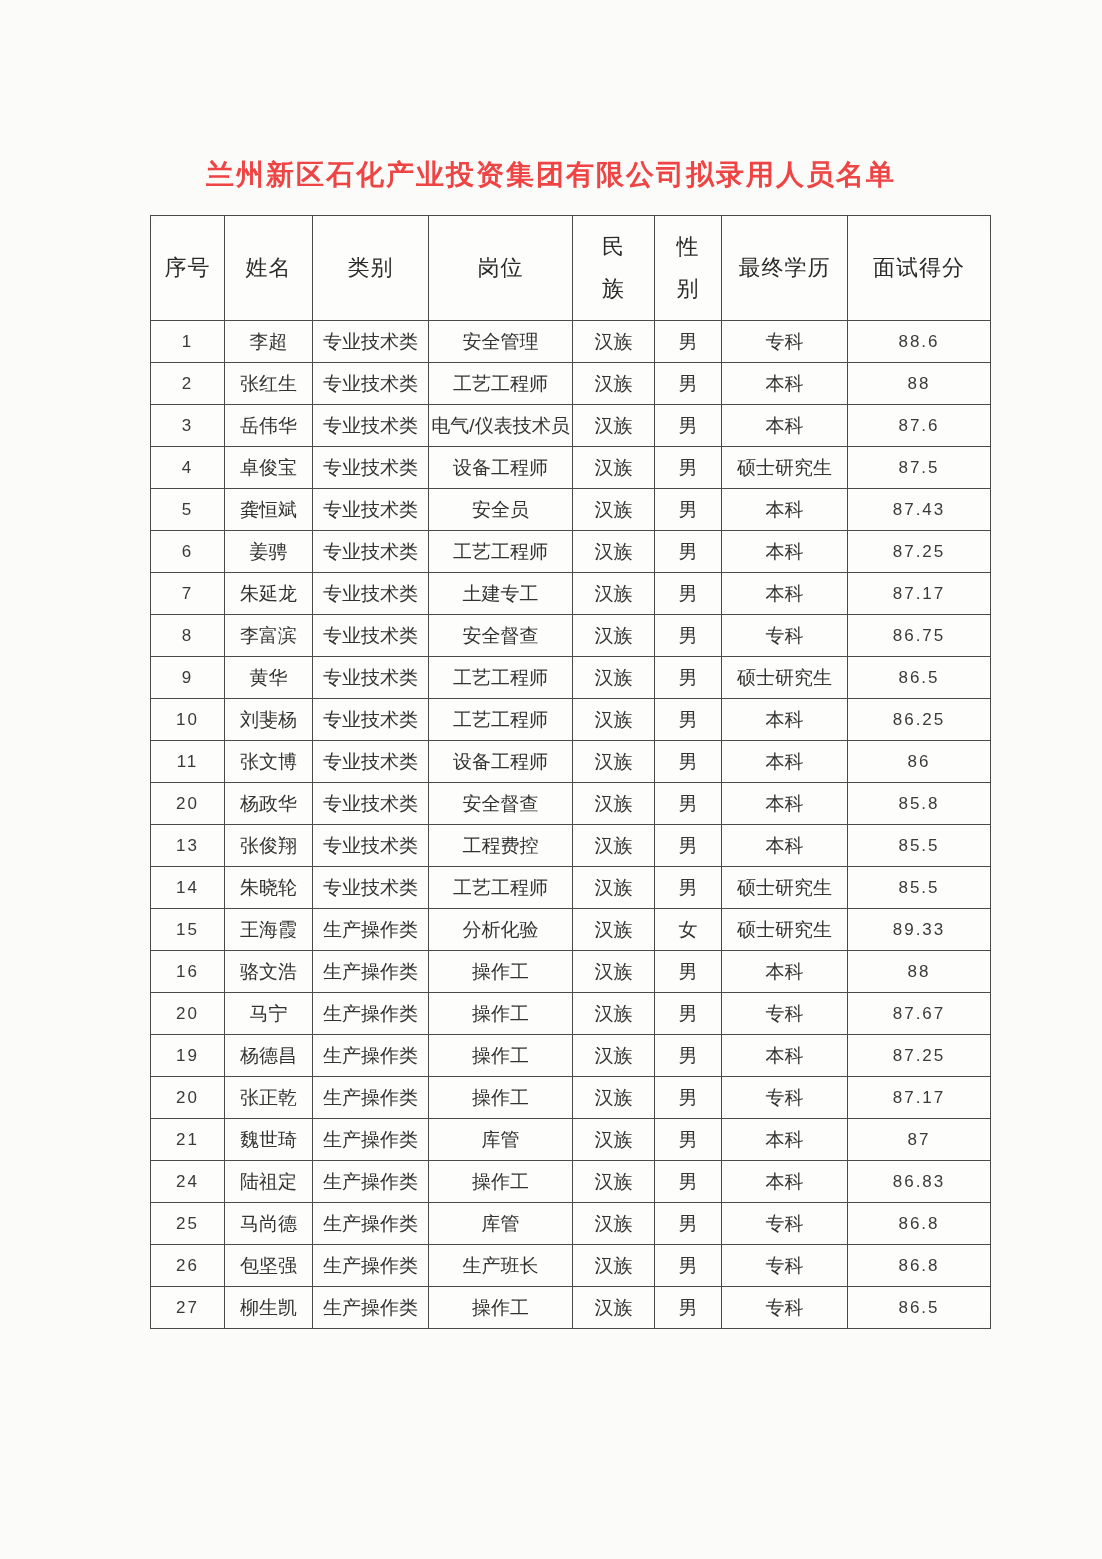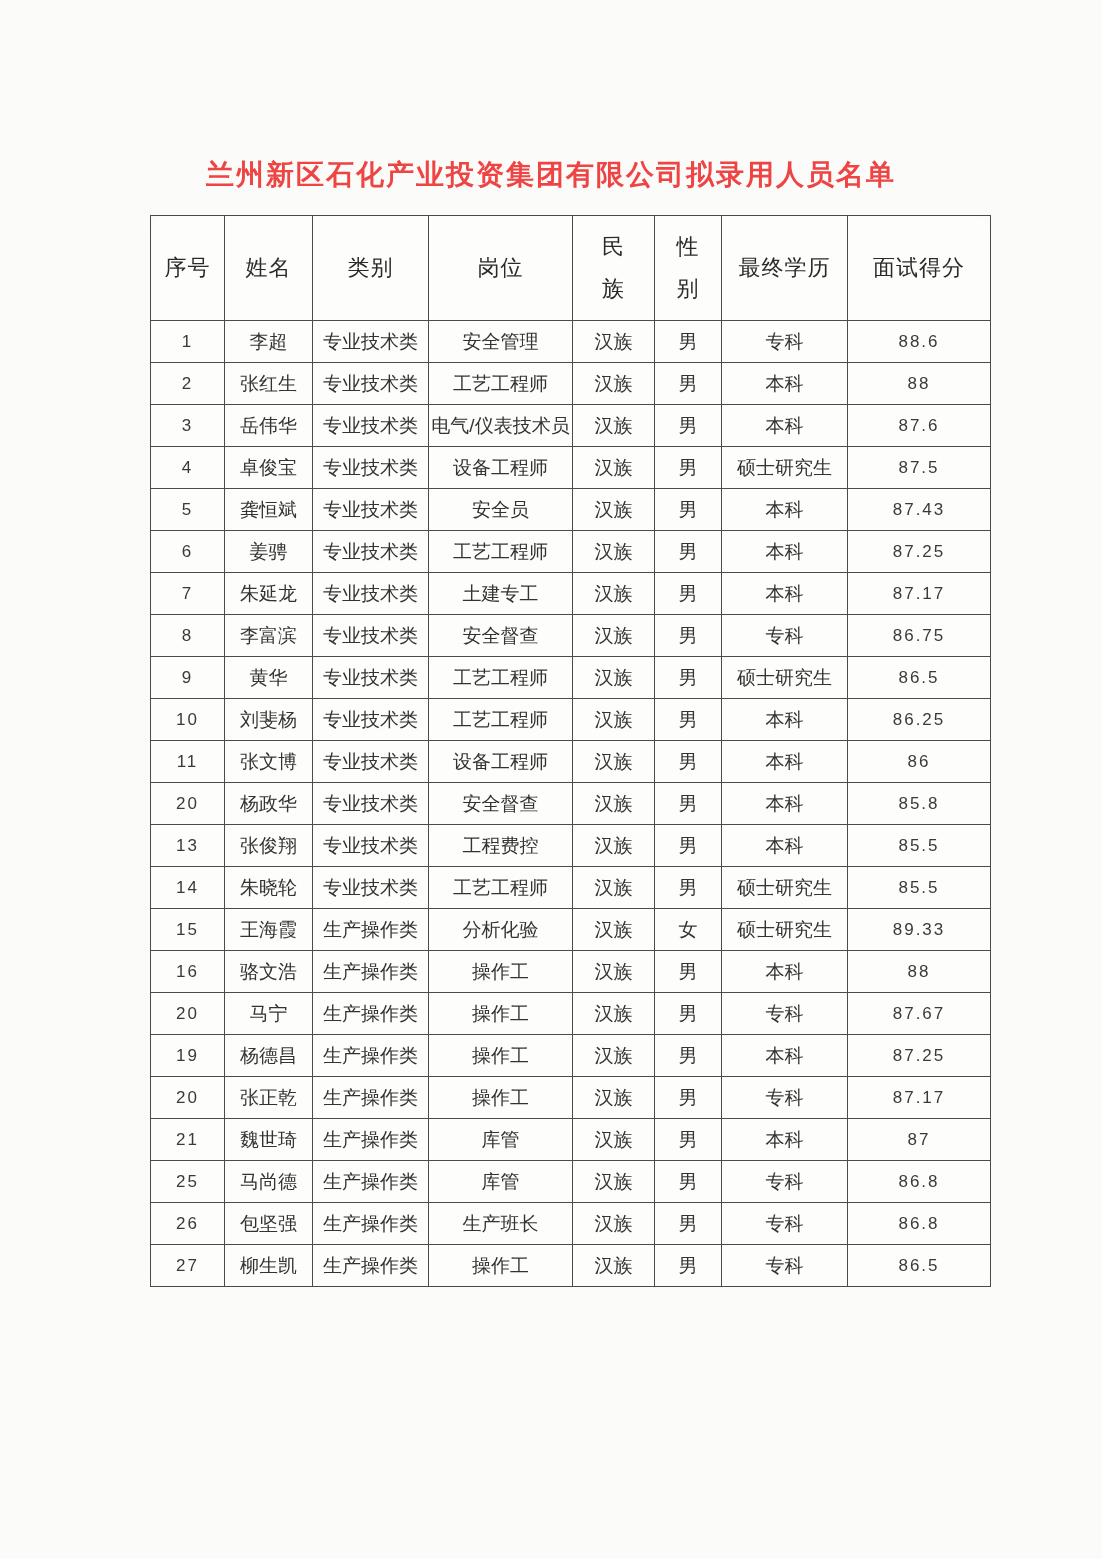--- a/index.html
+++ b/index.html
@@ -318,20 +318,30 @@
           <td class="col-0">21</td>
           <td class="col-1">魏世琦</td>
           <td class="col-2">生产操作类</td>
           <td class="col-3">库管</td>
           <td class="col-4">汉族</td>
           <td class="col-5">男</td>
           <td class="col-6">本科</td>
           <td class="col-7">87</td>
         </tr>
         <tr>
+          <td class="col-0">24</td>
+          <td class="col-1">陆祖定</td>
+          <td class="col-2">生产操作类</td>
+          <td class="col-3">操作工</td>
+          <td class="col-4">汉族</td>
+          <td class="col-5">男</td>
+          <td class="col-6">本科</td>
+          <td class="col-7">86.83</td>
+        </tr>
+        <tr>
           <td class="col-0">25</td>
           <td class="col-1">马尚德</td>
           <td class="col-2">生产操作类</td>
           <td class="col-3">库管</td>
           <td class="col-4">汉族</td>
           <td class="col-5">男</td>
           <td class="col-6">专科</td>
           <td class="col-7">86.8</td>
         </tr>
         <tr>

